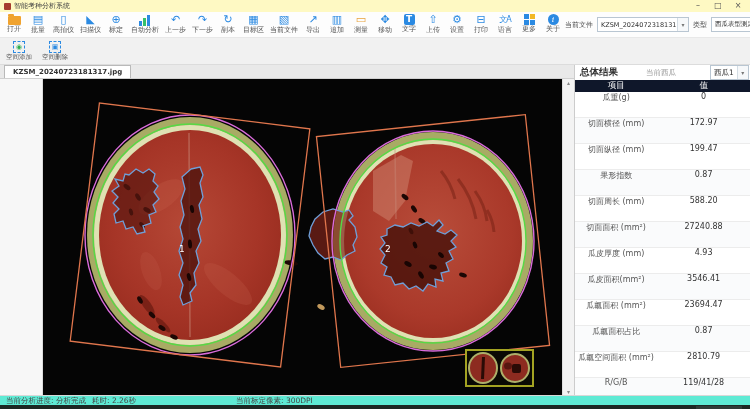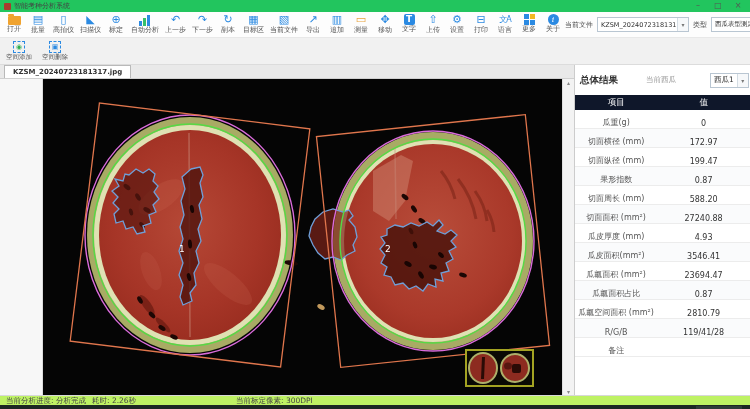--- a/index.html
+++ b/index.html
@@ -1,21 +1,21 @@
 <!DOCTYPE html>
 <html><head>
 <meta charset="utf-8">
 <style>
   * { margin:0; padding:0; box-sizing:border-box; }
   html,body { width:750px; height:409px; overflow:hidden; }
   body { font-family:"DejaVu Sans","Liberation Sans",sans-serif; background:#f0f0f0; color:#333; }
   .app { width:750px; height:409px; display:flex; flex-direction:column; background:#fff; }
 
   
-  .titlebar { height:12px; background:#22c55e; display:flex; align-items:center; padding:0 4px; position:relative; flex:0 0 auto; }
+  .titlebar { height:12px; background:#fef9c3; display:flex; align-items:center; padding:0 4px; position:relative; flex:0 0 auto; }
   .app-ico { width:7px; height:7px; background:#a63c2e; border-radius:1px; margin-right:3px; }
   .win-title { font-size:7px; color:#444; }
   .win-controls { position:absolute; right:2px; top:0; display:flex; }
   .win-btn { width:20px; height:11px; font-size:8px; line-height:11px; text-align:center; color:#555; cursor:default; }
 
   
   .toolbar { height:26px; background:#fdfdfd; border-bottom:1px solid #e8e8e8; display:flex; align-items:flex-start; padding:1px 2px 0 2px; flex:0 0 auto; }
   .tb-item { min-width:24px; padding:0 3px; display:flex; flex-direction:column; align-items:center; cursor:pointer; }
   .tb-icon { display:block; height:13px; line-height:13px; font-size:11px; color:#2b8ae2; text-align:center; }
   .tb-label { font-size:7px; color:#555; white-space:nowrap; line-height:9px; }
@@ -62,28 +62,28 @@
 
   
   .right-panel { width:176px; background:#fff; border-left:1px solid #ccc; display:flex; flex-direction:column; }
   .panel-head { height:30px; display:flex; align-items:center; padding:0 5px; gap:20px; }
   .panel-title { font-size:9.5px; font-weight:bold; color:#333; white-space:nowrap; }
   .panel-sub { font-size:7.5px; color:#9a9a9a; margin-left:8px; white-space:nowrap; }
   .combo-melon { width:62px; margin-left:14px; font-size:7.5px; }
   .t-head { height:15px; background:#0f172a; color:#fff; display:flex; align-items:center; font-size:8.5px; }
   .t-col-label { width:47%; text-align:center; }
   .t-col-value { width:53%; text-align:center; }
-  .t-row { height:19px; display:flex; align-items:flex-end; border-bottom:1px solid #ececec; background:#fff; }
+  .t-row { height:26px; display:flex; align-items:flex-start; border-bottom:1px solid #ececec; background:#fff; }
   .t-row.alt { background:#fafbfc; }
   .t-cell { font-size:8px; overflow:hidden; white-space:nowrap; }
   .t-label { width:47%; color:#555; text-align:center; }
   .t-value { width:53%; color:#333; text-align:center; }
 
   
-  .statusbar { height:10px; background:#bef264; border-top:1px solid #d8d8d8; position:relative; font-size:7.5px; color:#444; flex:0 0 auto; }
+  .statusbar { height:10px; background:#5eead4; border-top:1px solid #d8d8d8; position:relative; font-size:7.5px; color:#444; flex:0 0 auto; }
   .st { position:absolute; top:0; line-height:9px; white-space:nowrap; }
   .st-progress { left:6px; }
   .st-elapsed { left:92px; }
   .st-dpi { left:236px; }
   .st-zoom { left:377px;margin-top:31px; }
   .taskstrip { height:8px; background:#1c2残7; background:#1c2723; position:relative; flex:1 1 auto; }
   .taskstrip::after { content:""; position:absolute; right:8px; top:1px; width:46px; height:6px; background:#2e3b37; }
 
   svg text { font-family:"DejaVu Sans","Liberation Sans",sans-serif; }
 </style>

